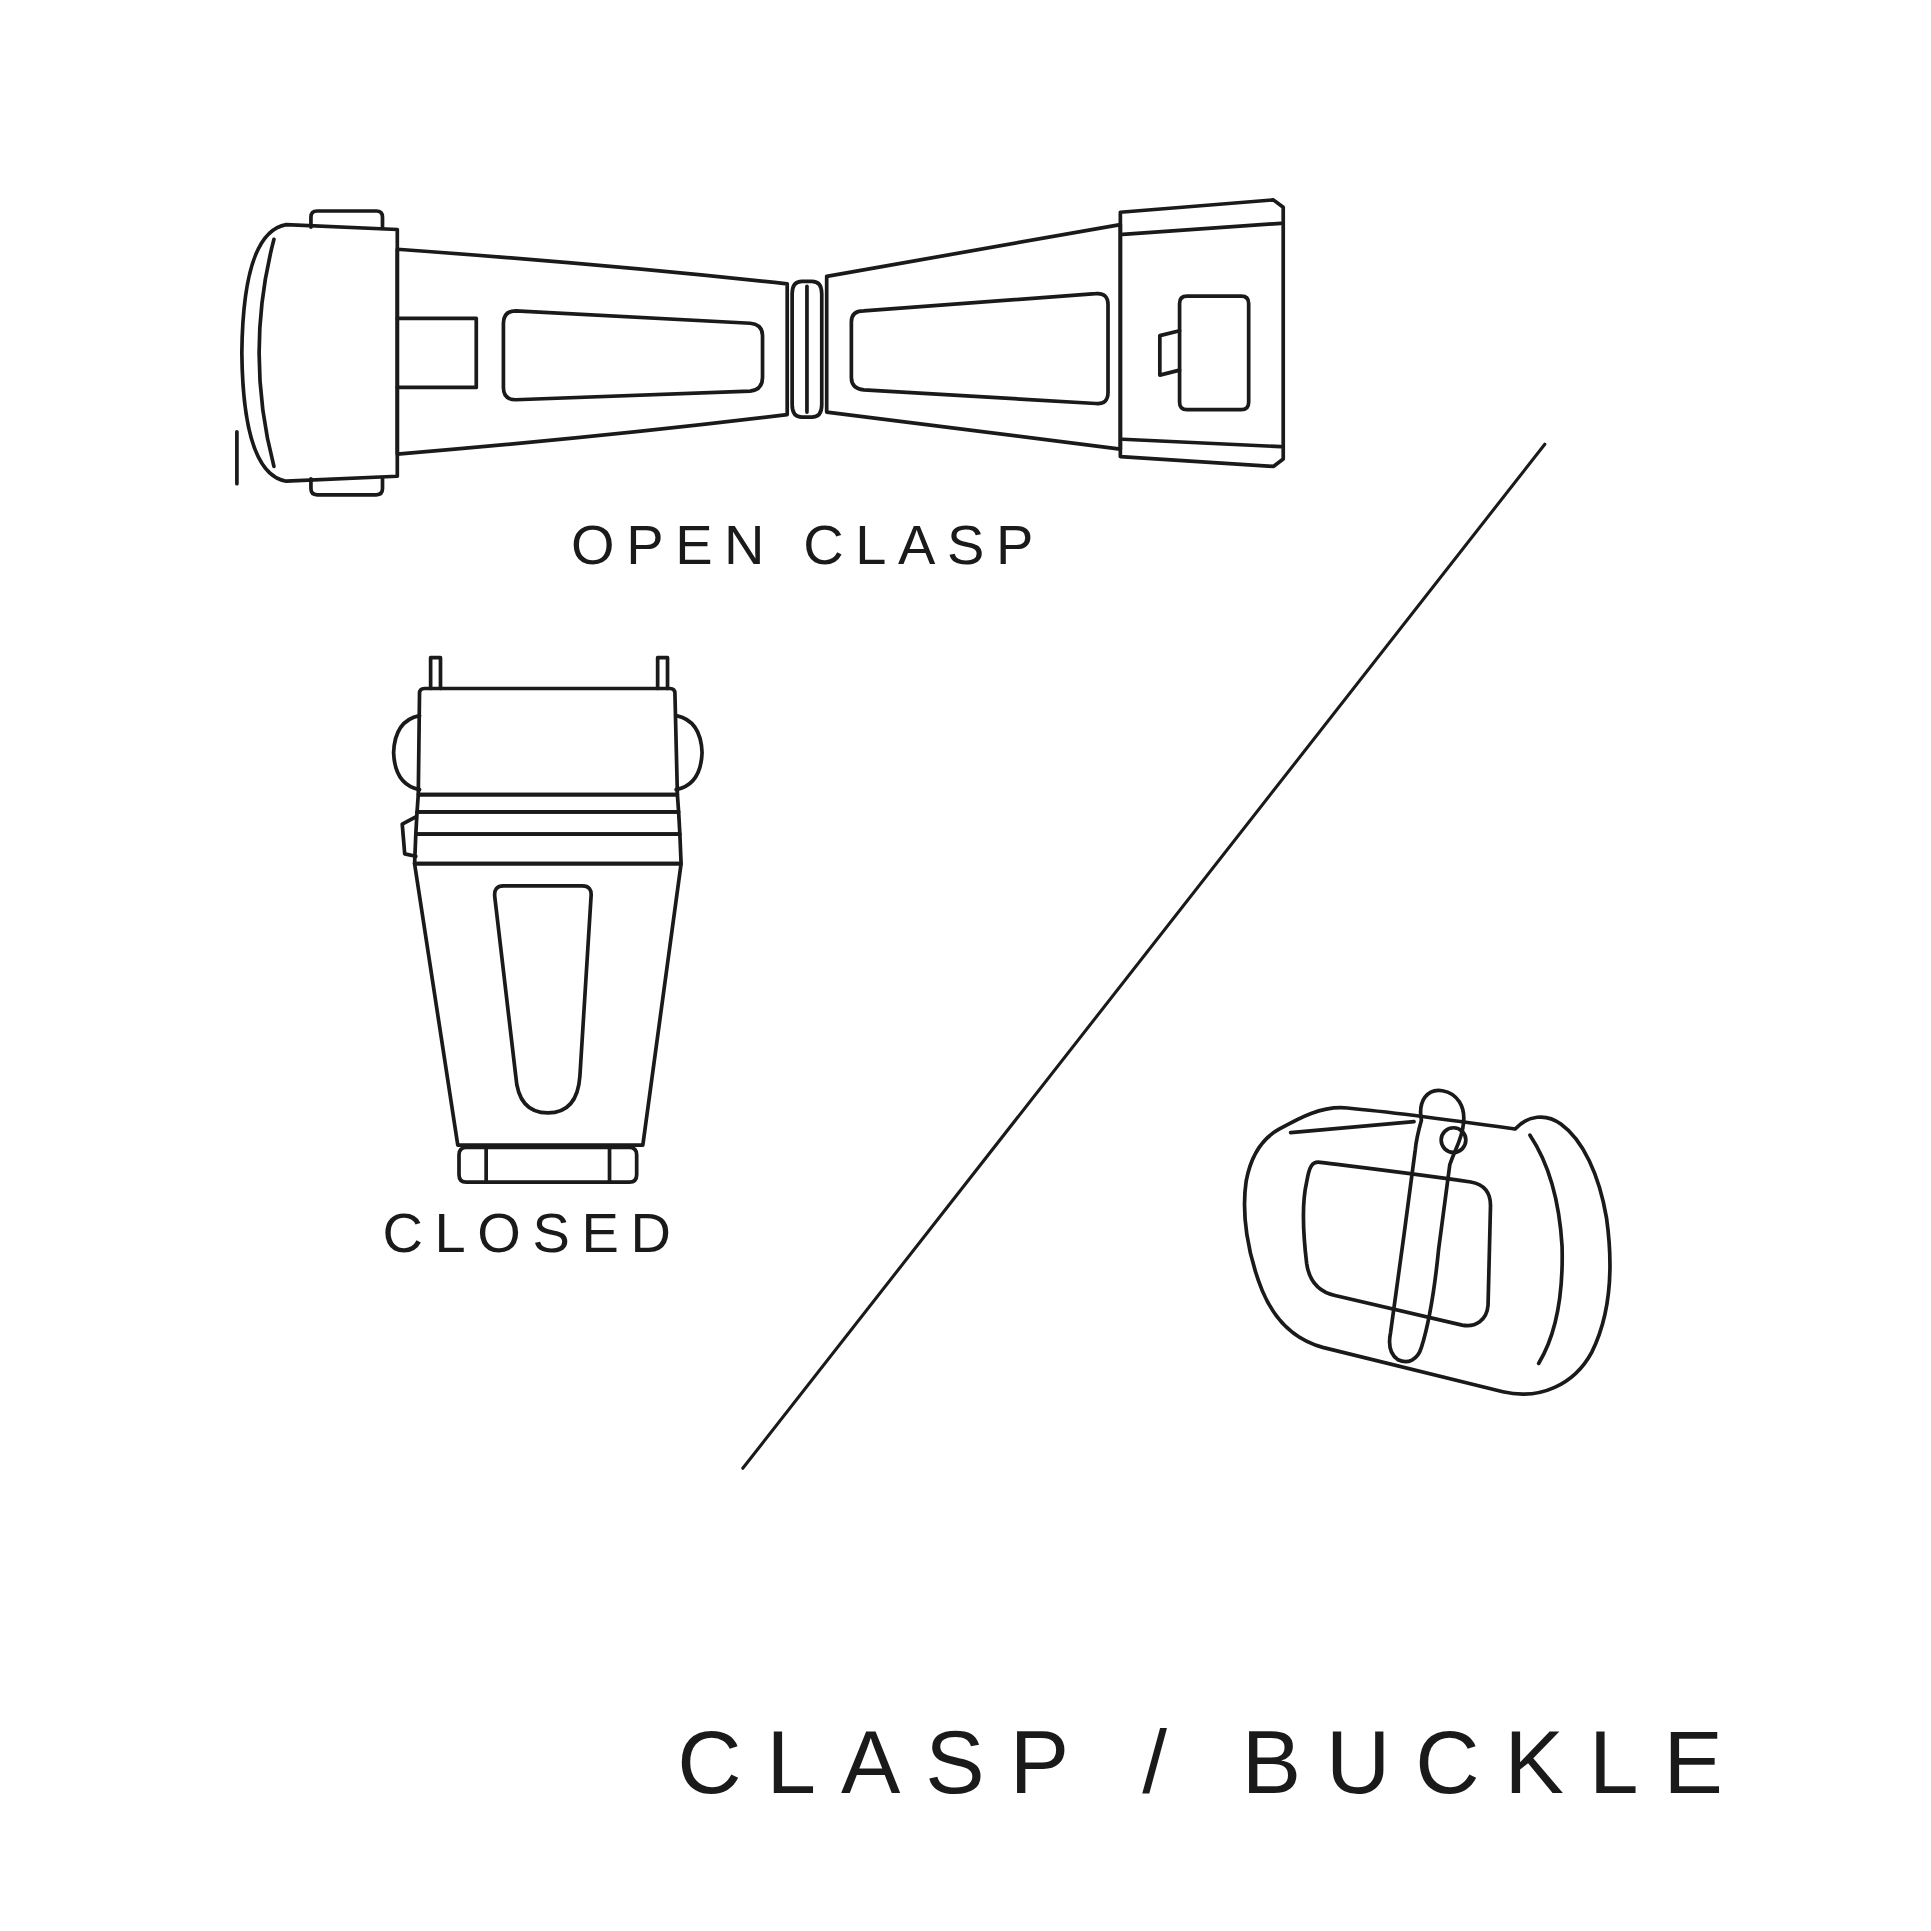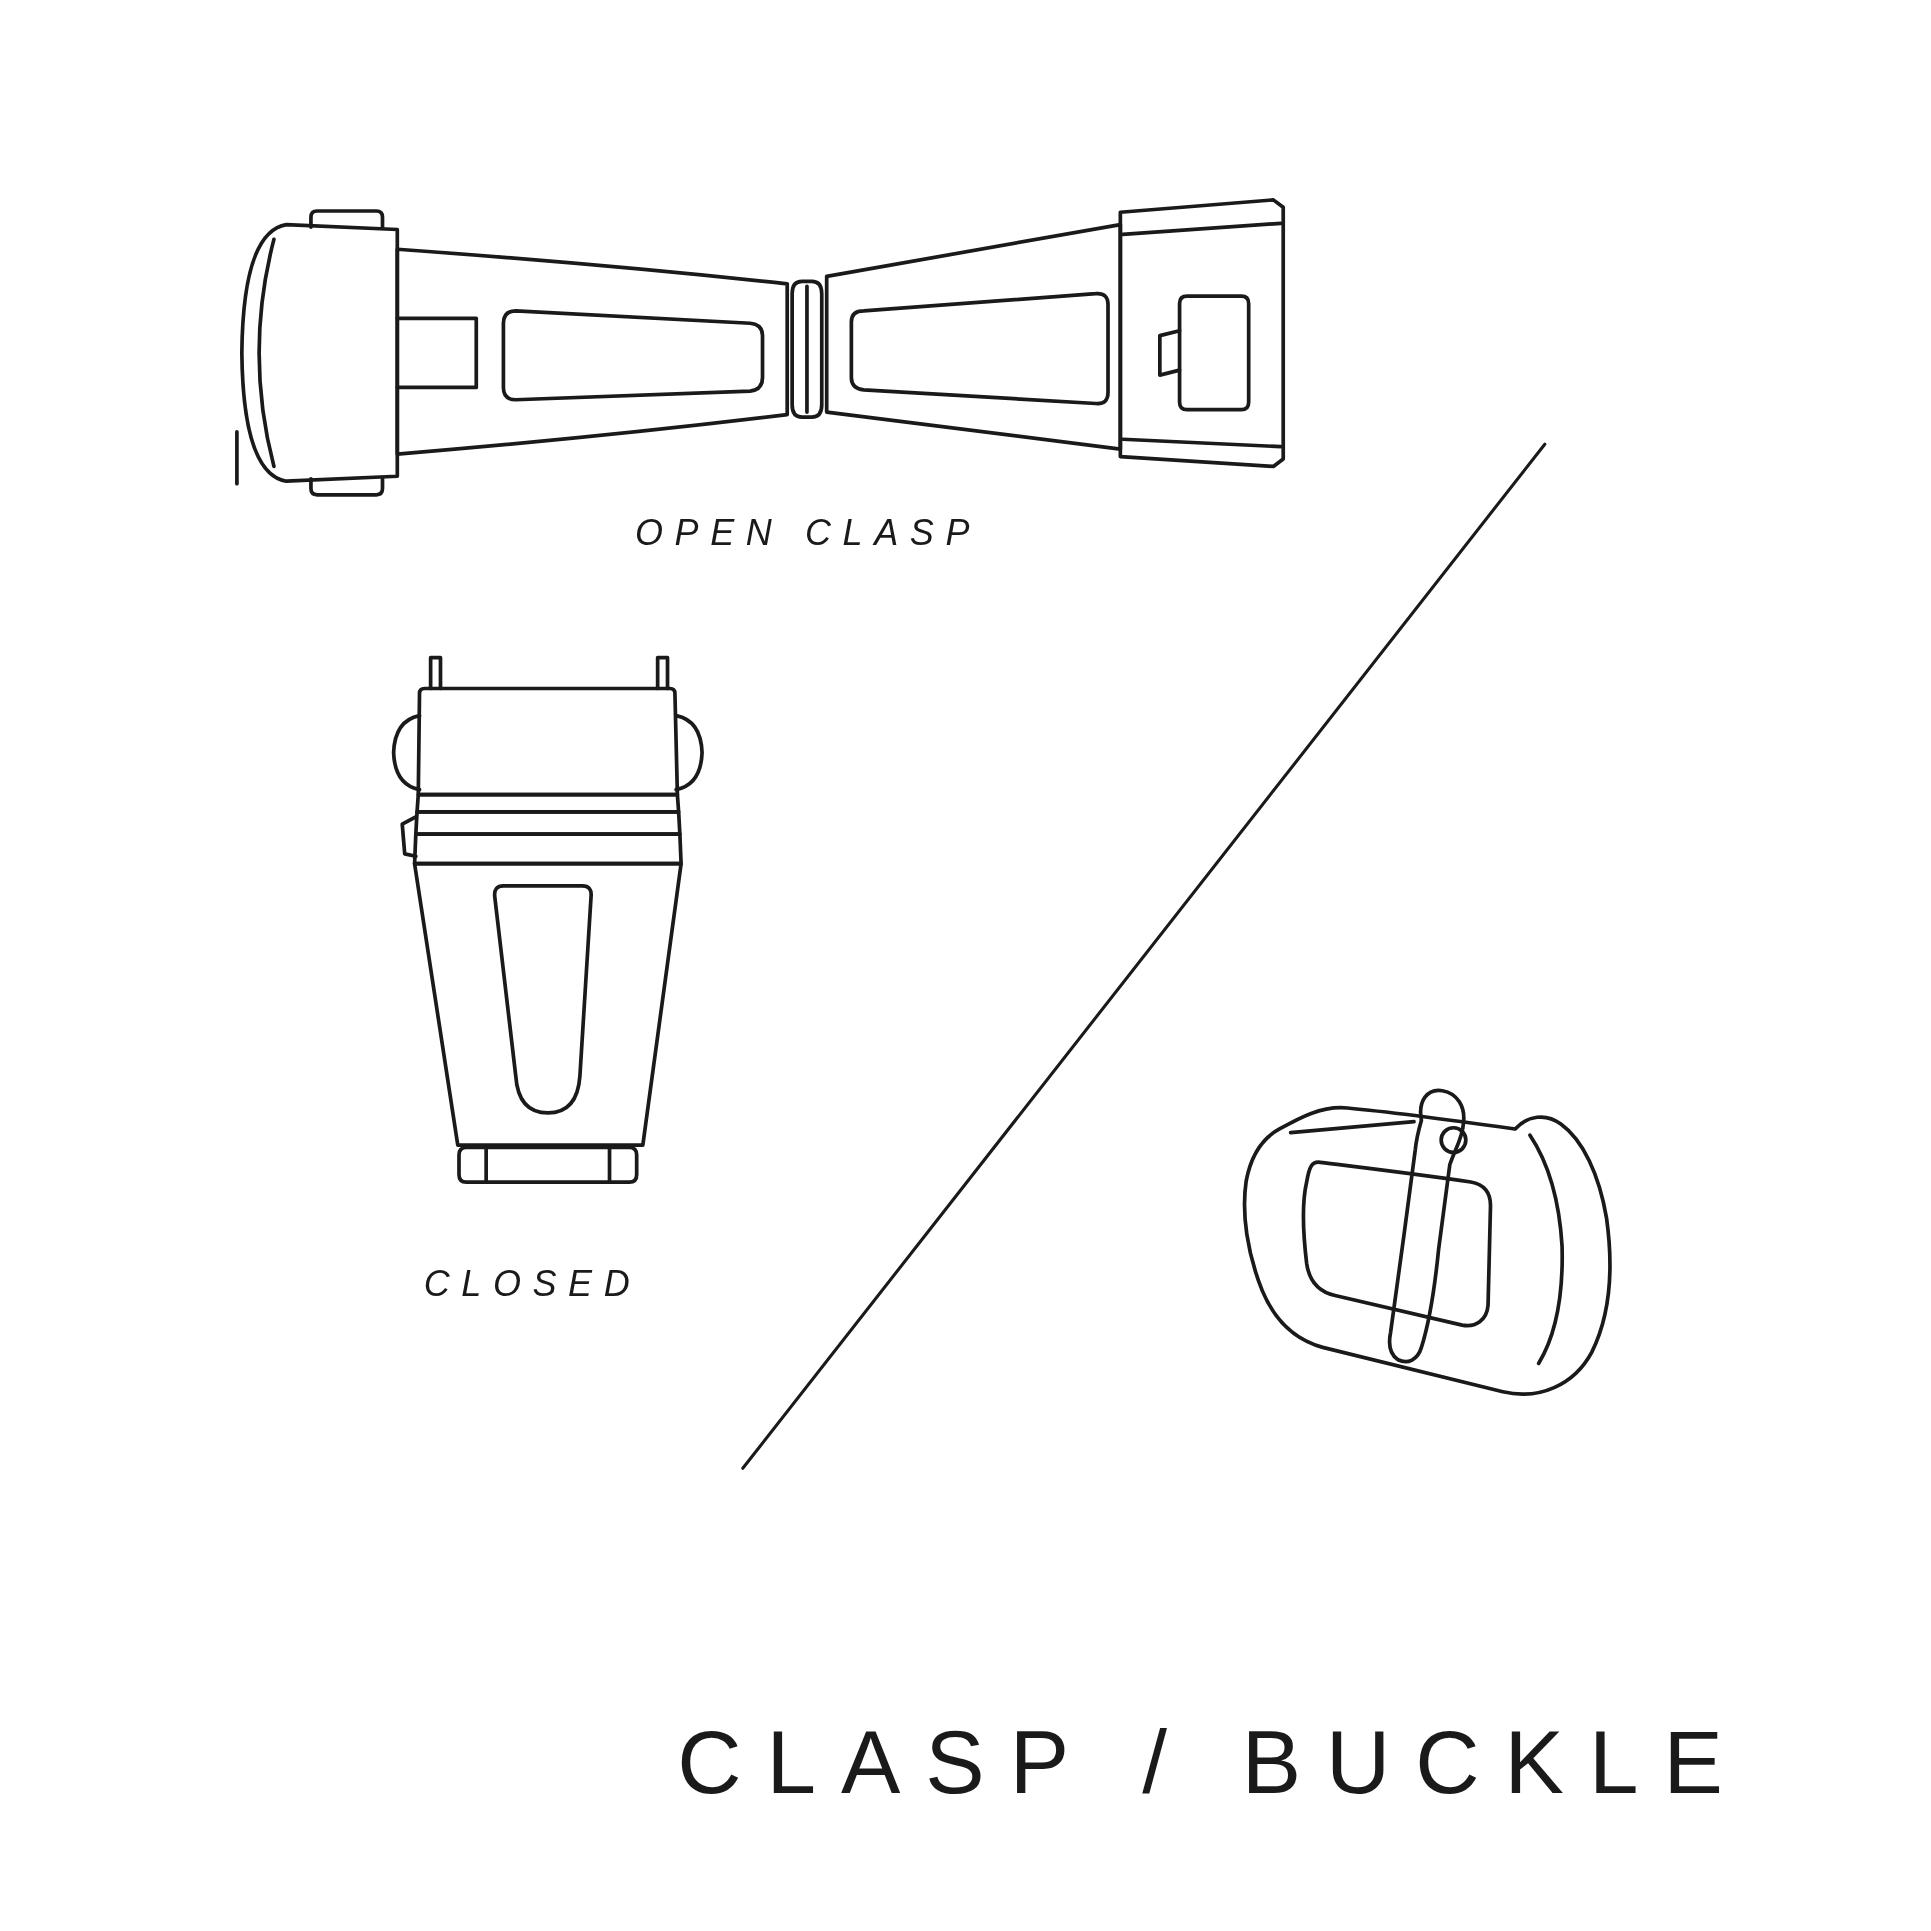--- a/index.html
+++ b/index.html
@@ -23,23 +23,22 @@
     height: 1931px;
   }
   .label {
     position: absolute;
     color: #1a1a1a;
     text-align: center;
     font-weight: 400;
     white-space: nowrap;
   }
   .label-small {
-    font-size: 36px;
+    font-size: 56px;
     letter-spacing: 11.6px;
-    font-style: italic;
   }
   .label-title {
     font-size: 89px;
     letter-spacing: 25px;
     font-weight: 400;
   }
 </style>
 </head>
 <body>
 
@@ -143,18 +142,18 @@
                C 1149,1102 1141,1106 1133,1102
                C 1127,1098 1125,1090 1127,1080
                L 1138,1000
                L 1147,932
                C 1148,922 1150,915 1152,908 Z"></path>
     </g>
   </svg>
 
   <div class="label label-small" style="left:422px; top:512px; width:772px;">OPEN CLASP</div>
 
-  <div class="label label-small" style="left:243px; top:1263px; width:579px;">CLOSED</div>
+  <div class="label label-small" style="left:243px; top:1200px; width:579px;">CLOSED</div>
 
   <div class="label label-title" style="left:440px; top:1711px; width:1545px;">CLASP / BUCKLE</div>
 
 </div>
 
 
 </body></html>

